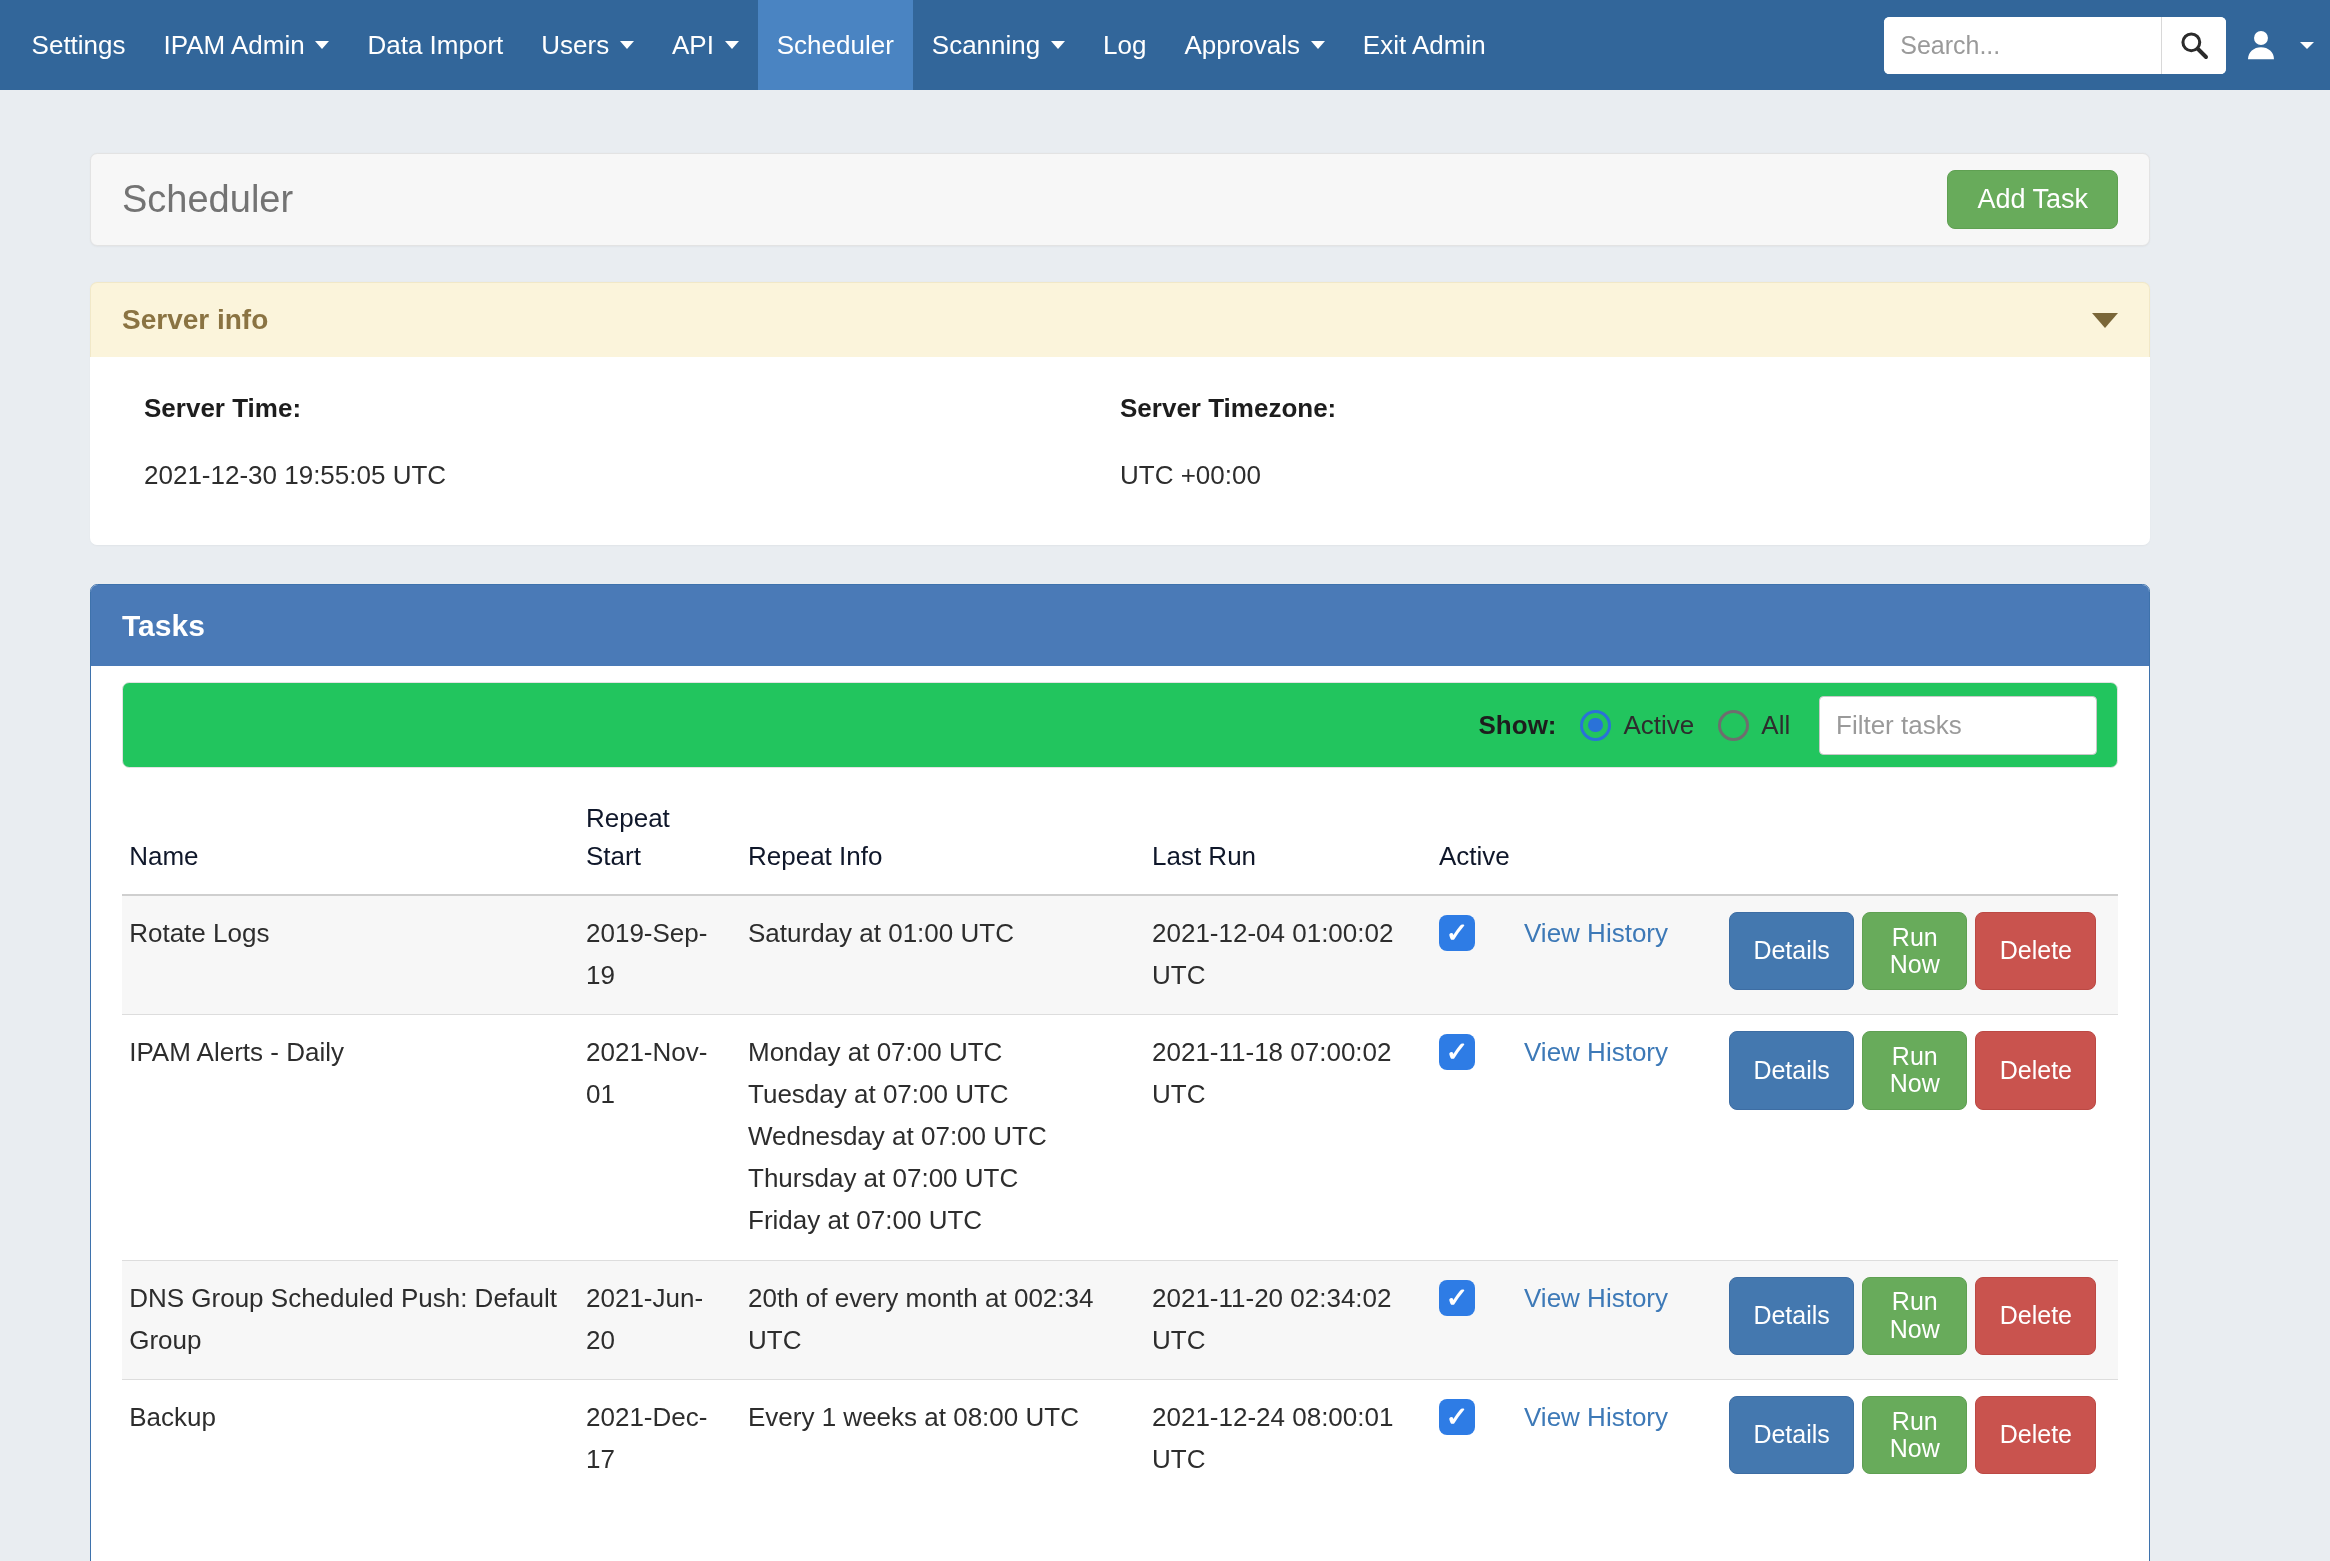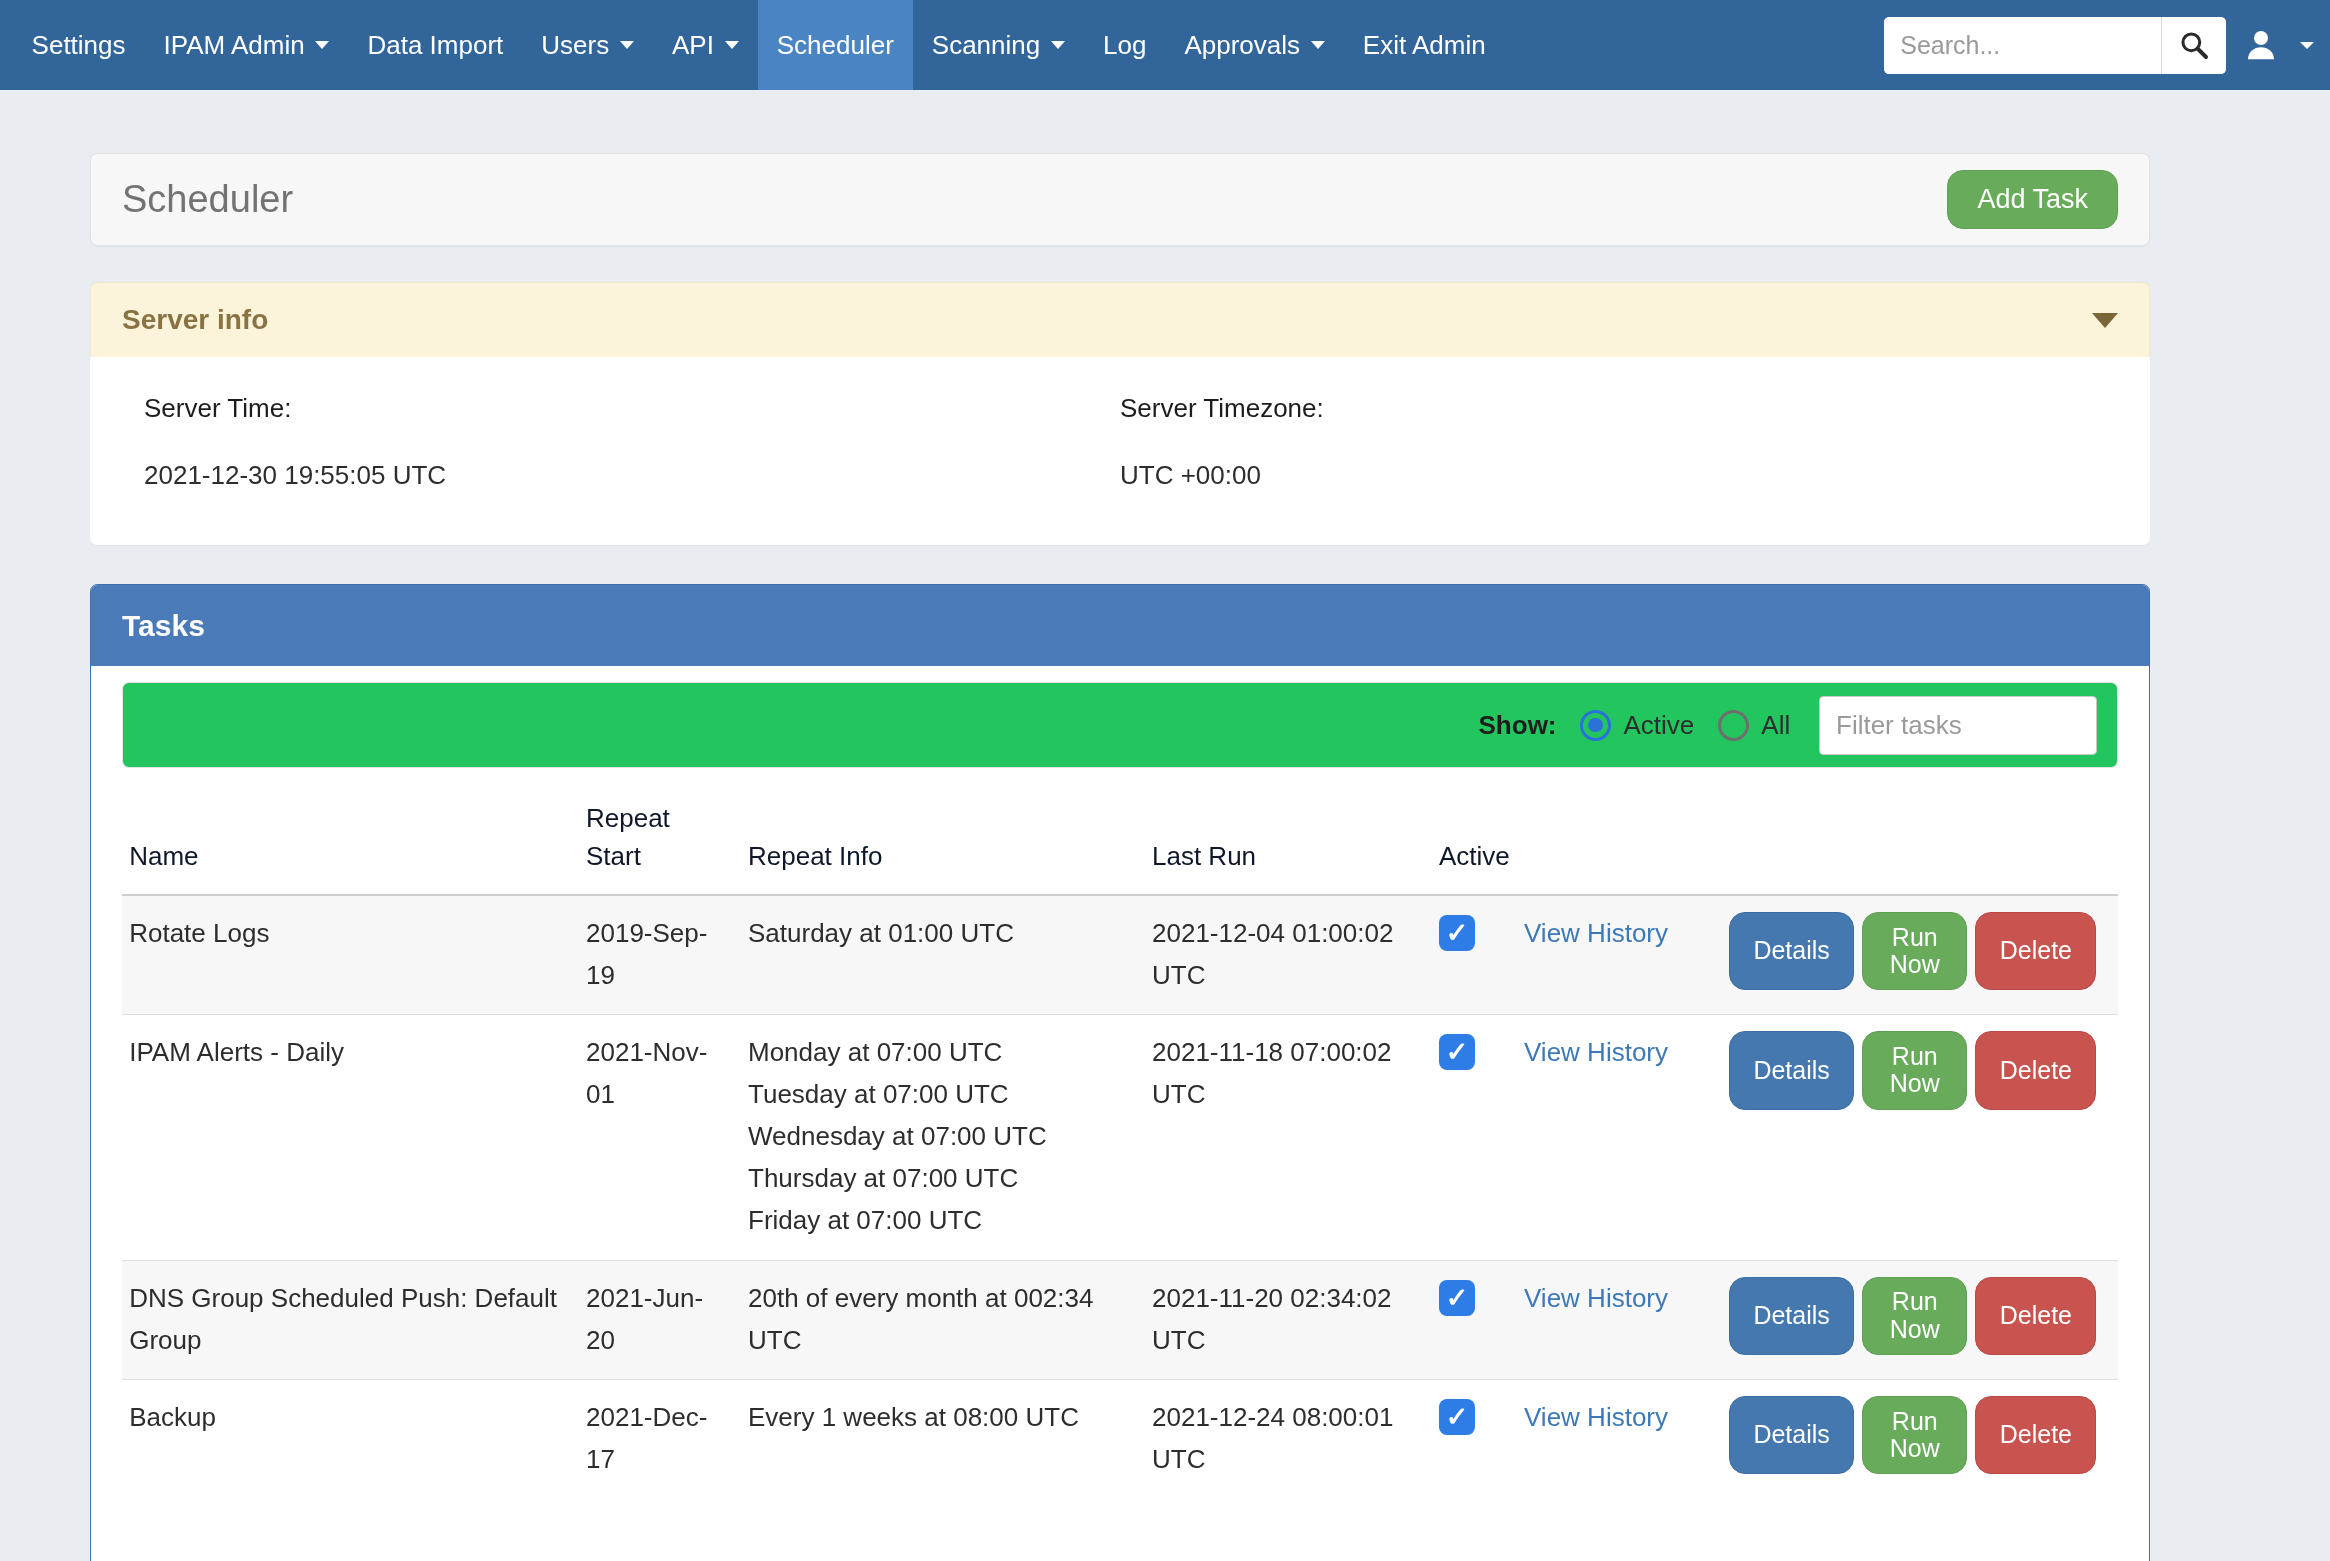--- a/index.html
+++ b/index.html
@@ -51,21 +51,21 @@
 
   
   .panel-title {
     margin-top:63px; background:#f7f7f7; border:0.9px solid #e3e3e3;
     border-radius:7.2px; height:93px; display:flex; align-items:center;
     justify-content:space-between; padding:0 31px;
     box-shadow:0 0.9px 1.8px rgba(0,0,0,.04);
   }
   .page-title { font-size:38px; font-weight:400; color:#737373; }
   .btn {
-    border-radius:16px; border:0.9px solid transparent; color:#ffffff;
+    border-radius:8px; border:0.9px solid transparent; color:#ffffff;
     font-family:"Liberation Sans", sans-serif; cursor:pointer;
     font-size:25px; padding:10.8px 23.4px; line-height:1.1;
   }
   .btn-green { background:#68ab5b; border-color:#5fa052; }
   .btn-blue  { background:#4478af; border-color:#3d6da3;margin-left:30px; }
   .btn-red   { background:#c9534e; border-color:#bc4944; }
   .btn-add   { font-size:27px; padding:13.5px 29px; }
 
   
   .server-panel { margin-top:36px; border-radius:7.2px; box-shadow:0 0.9px 1.8px rgba(0,0,0,.04); }
@@ -78,21 +78,21 @@
   .server-header .title { font-size:28px; font-weight:700; color:#8a7342; }
   .chevron-down {
     width:0; height:0;
     border-left:13.5px solid transparent; border-right:13.5px solid transparent;
     border-top:15.3px solid #7a6638;
   }
   .server-body {
     background:#ffffff; border-radius:0 0 7.2px 7.2px; padding:36px 54px 54px 54px;
     display:grid; grid-template-columns:1fr 1fr;
   }
-  .info-label { font-size:26px; font-weight:400; color:#1d1d1d; }
+  .info-label { font-size:26px; font-weight:700; color:#1d1d1d; }
   .info-value { font-size:26px; color:#2d2d2d; margin-top:36px; }
 
   
   .tasks-panel {
     margin-top:39px; border:0.9px solid #3e72ac; border-radius:7.2px;
     background:#ffffff; box-shadow:0 2.7px 0 rgba(62,114,172,.45);
     overflow:hidden;
   }
   .tasks-header {
     background:#4a7ab7; height:81px; display:flex; align-items:center;

